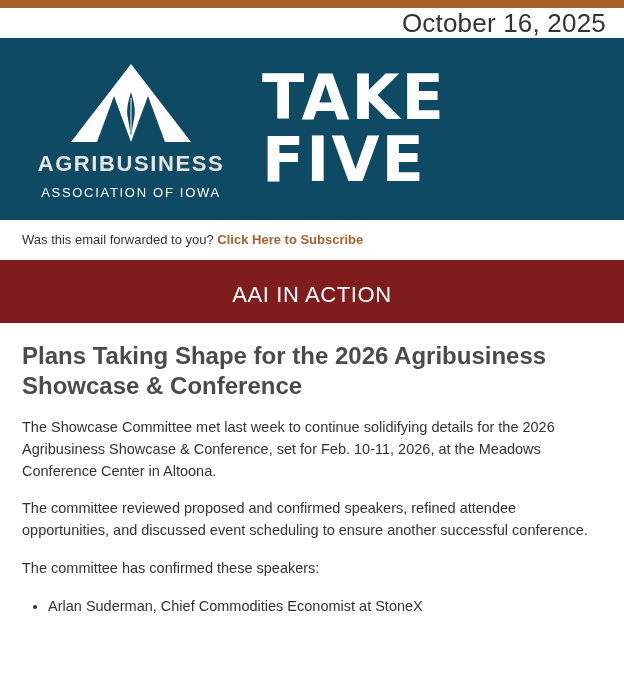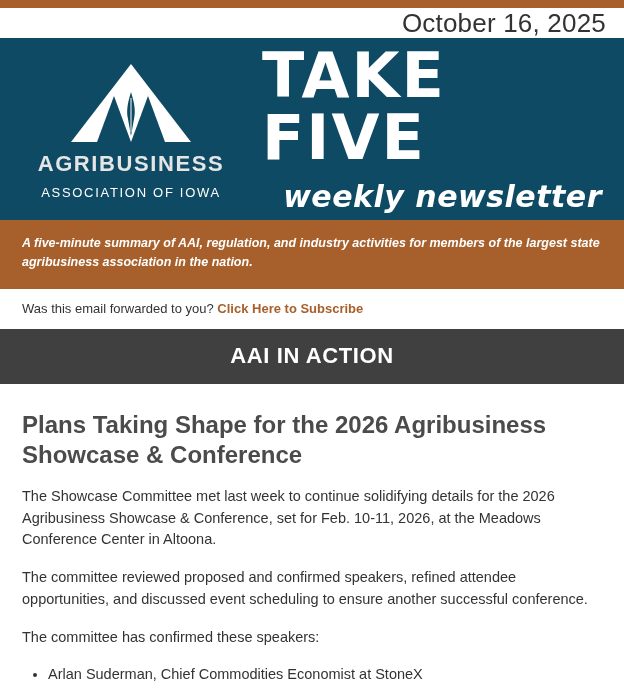--- a/index.html
+++ b/index.html
@@ -149,33 +149,33 @@
     padding: 12px 6px 13px 22px;
     font-size: 13px;
     color: #333333;
   }
   .forward-bar a {
     color: #a75f2b;
     font-weight: bold;
     text-decoration: none;
   }
   .section-header {
-    background: #404040;
+    background: #7f1d1d;
     color: #ffffff;
     text-align: center;
     font-size: 22px;
-    font-weight: bold;
+    font-weight: normal;
     letter-spacing: 0.6px;
-    padding: 14px 0 15px 0;
+    padding: 22px 0 15px 0;
   }
   .article {
     padding: 18px 22px 0 22px;
   }
   .article h2 {
-    margin: 8px 0 16px 0;
+    margin: 0 0 16px 0;
     font-size: 24px;
     line-height: 1.25;
     color: #4b4b4b;
     font-weight: bold;
   }
   .article p {
     margin: 0 0 16px 0;
     font-size: 14.5px;
     line-height: 1.5;
     color: #333333;
@@ -210,25 +210,23 @@
         <svg class="leaf" viewBox="0 0 14 44">
           <path d="M7 0 C10 10 12 18 10 27 C9 33 8 38 7 44 C6 38 5 33 4 27 C2 18 4 10 7 0 Z" fill="#0e4a63"></path>
           <path d="M7 6 L7 40" stroke="#ffffff" stroke-width="1"></path>
         </svg>
       </div>
       <div class="logo-name">AGRIBUSINESS</div>
       <div class="logo-sub">ASSOCIATION OF IOWA</div>
     </div>
     <div class="hero-title-block">
       <div class="take-five">TAKE FIVE</div>
-      <div class="weekly">weekly newsletter</div>
     </div>
   </div>
 
-  <div class="tagline">A five-minute summary of AAI, regulation, and industry activities for members of the largest state agribusiness association in the nation.</div>
 
   <div class="forward-bar">
     <span>Was this email forwarded to you?</span>
     <a href="#">Click Here to Subscribe</a>
   </div>
 
   <div class="section-header">AAI IN ACTION</div>
 
   <div class="article">
     <h2>Plans Taking Shape for the 2026 Agribusiness Showcase &amp; Conference</h2>

